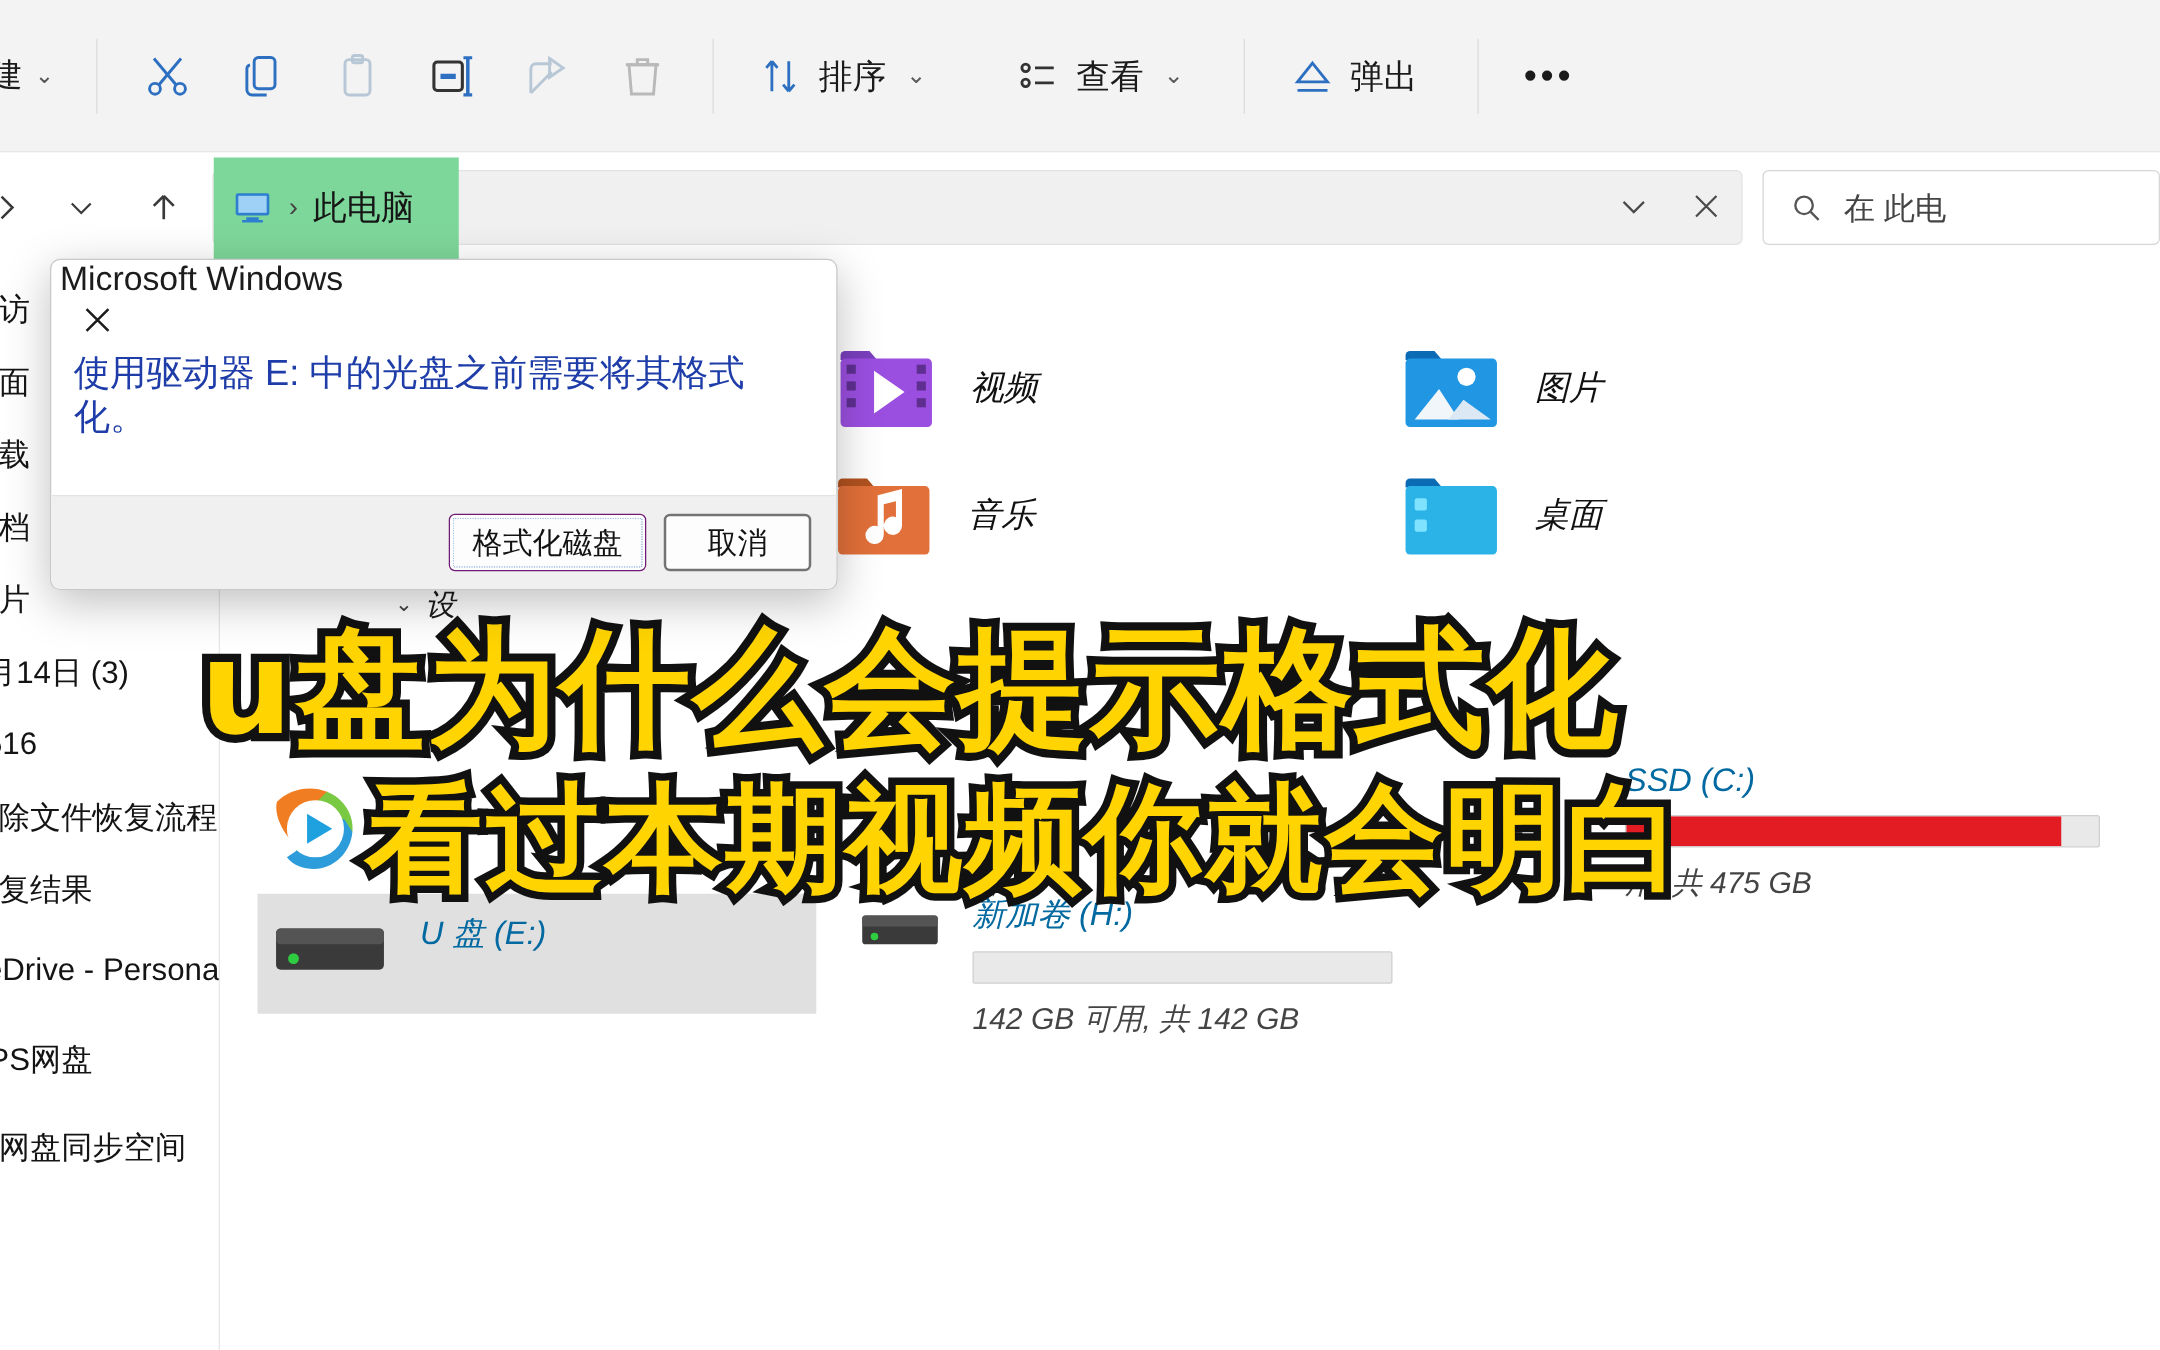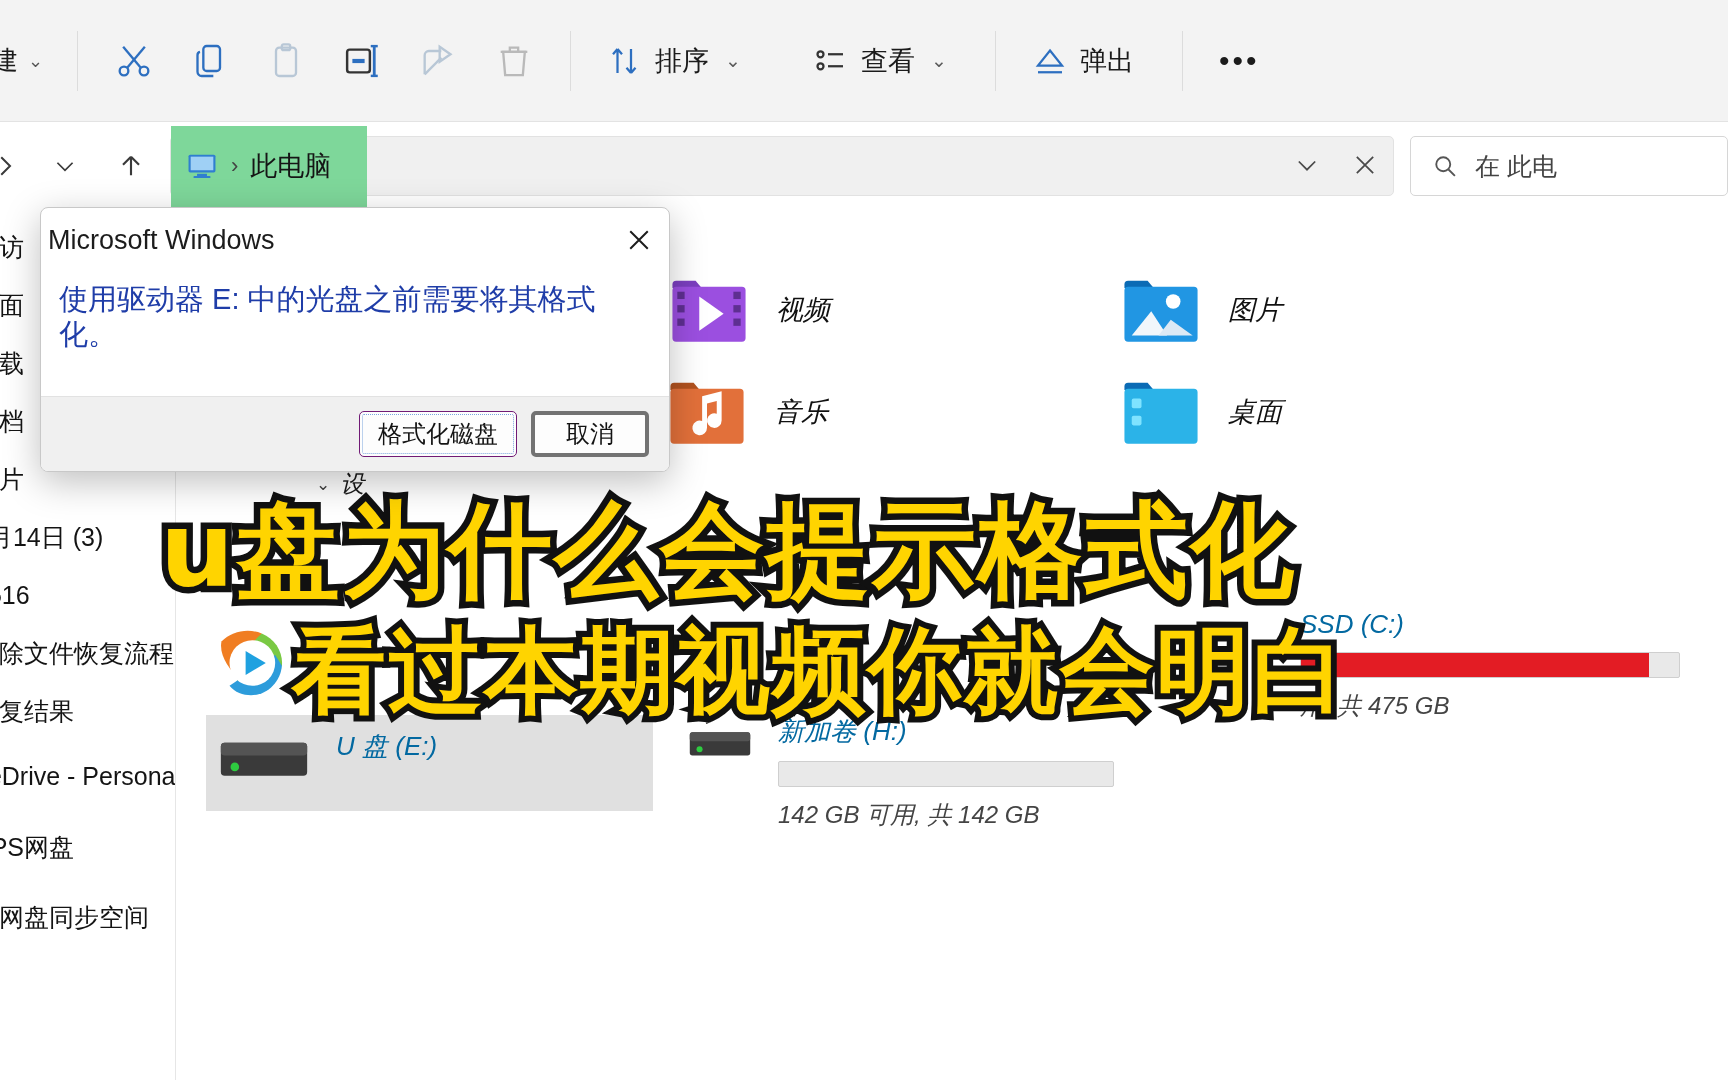--- a/index.html
+++ b/index.html
@@ -129,40 +129,41 @@
   .tenc-logo { position: absolute; left: 208px; top: 620px; }
 
   
   .dialog {
     position: absolute; left: 40px; top: 207px; width: 630px; height: 265px;
     background: #ffffff; border: 1px solid #c8c8c8; border-radius: 8px;
     box-shadow: 0 10px 36px rgba(0,0,0,0.25);
     overflow: hidden; z-index: 40;
   }
   .dlg-title-row {
-    height: 64px; display: flex; align-items: center; justify-content: space-between;
+    height: 64px; display: flex; align-items: flex-start; justify-content: space-between;
     padding-left: 7px;
+    flex-direction: column;
   }
   .dlg-title { font-size: 27px; color: #1c1c1c; }
   .dlg-close {
     width: 60px; height: 58px; display: flex; align-items: center; justify-content: center;
     color: #1c1c1c; font-size: 30px;
   }
   .dlg-body { padding: 0 18px; }
   .dlg-main { font-size: 29px; color: #1f3da8; line-height: 1.2; margin-top: 10px; }
   .dlg-sub { font-size: 23px; color: #1d1d1d; margin-top: 26px; }
   .dlg-footer {
     position: absolute; left: 0; bottom: 0; width: 630px; height: 75px;
     background: #f0f0f0; border-top: 1px solid #e2e2e2;
     display: flex; align-items: center; justify-content: flex-end; gap: 14px;
     padding-right: 22px;
   }
   .dlg-btn {
     height: 46px; min-width: 118px; padding: 0 18px;
-    background: #fdfdfd; border: 4px solid #737373; border-radius: 5px;
+    background: #fdfdfd; border: 2px solid #737373; border-radius: 5px;
     font-size: 24px; color: #131313;
     display: flex; align-items: center; justify-content: center;
     font-family: "Liberation Sans", sans-serif;
   }
   .dlg-btn.default { border: 1px solid #701a75; outline: 1px dotted #7aa5dd; outline-offset: -4px; }
 </style>
 </head>
 <body>
 
 <div id="root">

